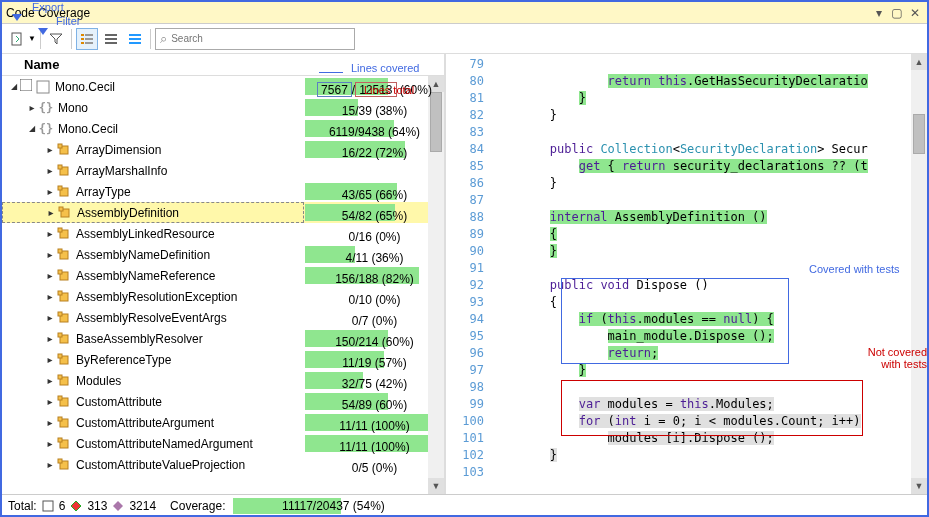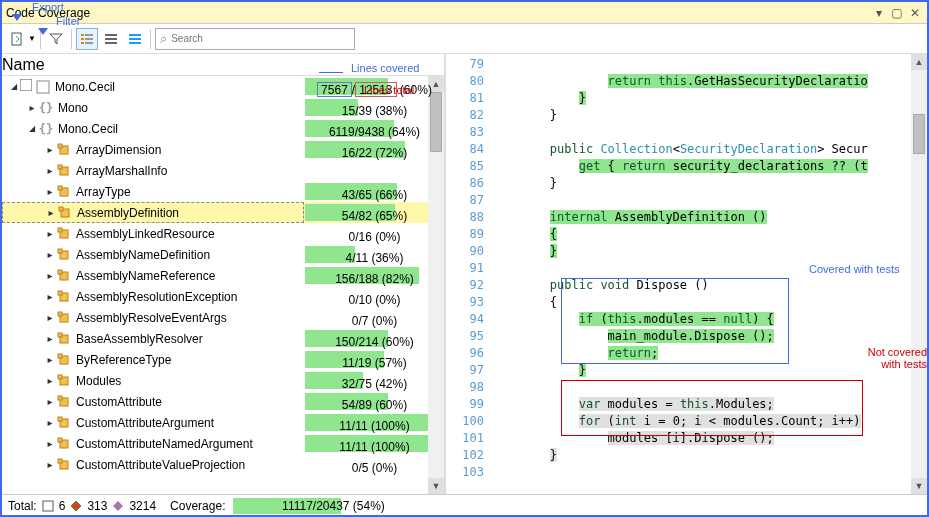--- a/index.html
+++ b/index.html
@@ -22,21 +22,21 @@
 .tbtn.selected { background: #e5f1fb; border-color: #7fb2e5; }
 .tbtn svg { width: 16px; height: 16px; }
 .dropdown-arrow { font-size: 8px; margin-left: -2px; cursor: pointer; }
 .sep { width: 1px; height: 20px; background: #ccc; margin: 0 2px; }
 .search-wrap { display: flex; align-items: center; border: 1px solid #aaa; height: 22px; padding: 0 4px; width: 200px; }
 .search-wrap input { border: none; outline: none; font-size: 10px; width: 100%; }
 .search-icon { color: #888; margin-right: 4px; font-size: 13px; }
 
 .main { display: flex; height: 440px; }
 .left-panel { width: 444px; display: flex; flex-direction: column; border-right: 2px solid #ddd; }
-.tree-header { height: 22px; display: flex; align-items: center; padding: 0 0; border-bottom: 1px solid #ddd; font-size: 16px; }
+.tree-header { height: 22px; display: flex; align-items: center; padding: 0 22px; border-bottom: 1px solid #ddd; font-size: 13px; font-weight: bold; }
 .tree-body { flex: 1; overflow: hidden; position: relative; }
 .tree { height: 100%; }
 .row { display: flex; align-items: center; height: 21px; position: relative; }
 .row.selected { background: #FFF8AA; }
 .row.selected .name-cell { border: 1px dashed #888; }
 .name-cell { display: flex; align-items: center; flex: 1; padding-left: 4px; height: 100%; min-width: 0; white-space: nowrap; overflow: hidden; }
 .expander { width: 12px; height: 12px; display: inline-flex; align-items: center; justify-content: center; cursor: pointer; font-size: 10px; color: #333; }
 .icon-slot { width: 16px; height: 16px; margin-right: 4px; display: inline-flex; align-items: center; justify-content: center; }
 .item-name { font-size: 12px; }
 .cov-cell { width: 140px; height: 100%; position: relative; display: flex; align-items: flex-end; justify-content: center; font-size: 12px; border-left: 1px solid transparent; }
@@ -44,21 +44,21 @@
 .cov-text { position: relative; z-index: 1; }
 .scrollbar-v { width: 16px; background: #f0f0f0; position: absolute; right: 0; top: 0; bottom: 0; }
 .scroll-thumb { position: absolute; left: 2px; right: 2px; background: #c0c0c0; border: 1px solid #aaa; }
 .scroll-arrow { position: absolute; left: 0; right: 0; height: 16px; background: #e0e0e0; display: flex; align-items: center; justify-content: center; font-size: 9px; color: #555; cursor: pointer; }
 
 .right-panel { flex: 1; display: flex; position: relative; overflow: hidden; }
 .gutter { width: 46px; background: #fff; text-align: right; padding: 2px 8px 0 0; font-family: Consolas, monospace; font-size: 12px; color: #5b9bd5; }
 .gutter div { height: 17px; line-height: 17px; }
 .code { flex: 1; font-family: Consolas, monospace; font-size: 12px; padding-top: 2px; position: relative; white-space: pre; overflow: hidden; }
 .code-line { height: 17px; line-height: 17px; }
-.kw { color: #14532d; }
+.kw { color: #4c1d95; }
 .type { color: #2B91AF; }
 .cov { background: #8FE68F; }
 .uncov { background: #E0E0E0; }
 
 .statusbar { height: 22px; border-top: 1px solid #ccc; display: flex; align-items: center; padding: 0 6px; font-size: 12px; gap: 4px; }
 .stat-icon { display: inline-flex; width: 14px; height: 14px; align-items: center; justify-content: center; }
 .stat-cov-bar { margin-left: 4px; display: inline-block; width: 200px; height: 16px; position: relative; border: 0; }
 .stat-cov-fill { position: absolute; top: 0; bottom: 0; left: 0; background: #8FE68F; }
 .stat-cov-txt { position: absolute; width: 100%; text-align: center; line-height: 16px; }
 .pointer { position: absolute; width: 0; height: 0; border-left: 5px solid transparent; border-right: 5px solid transparent; border-top: 7px solid #4169E1; }

